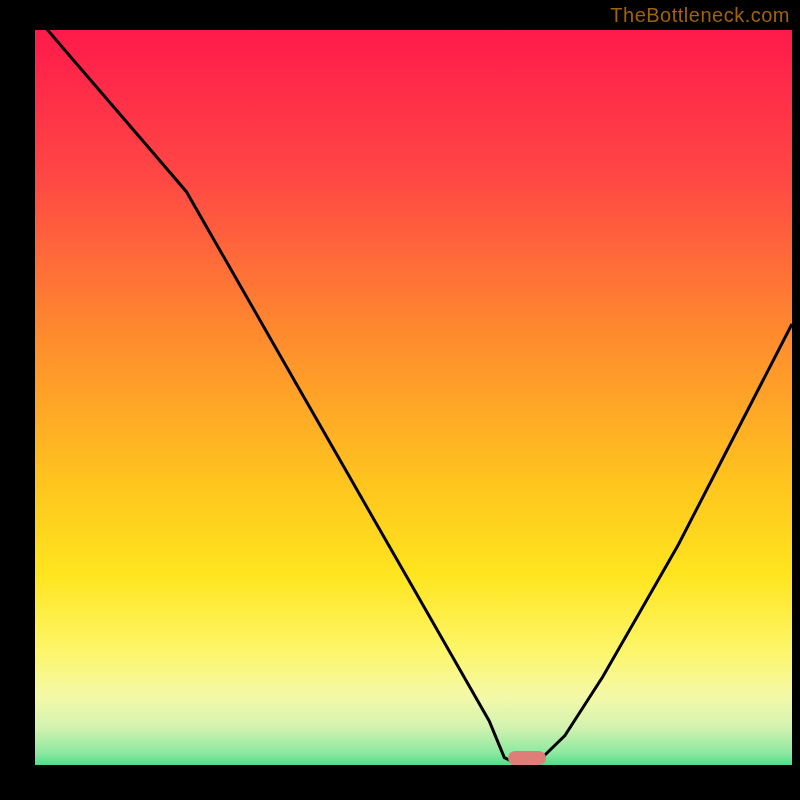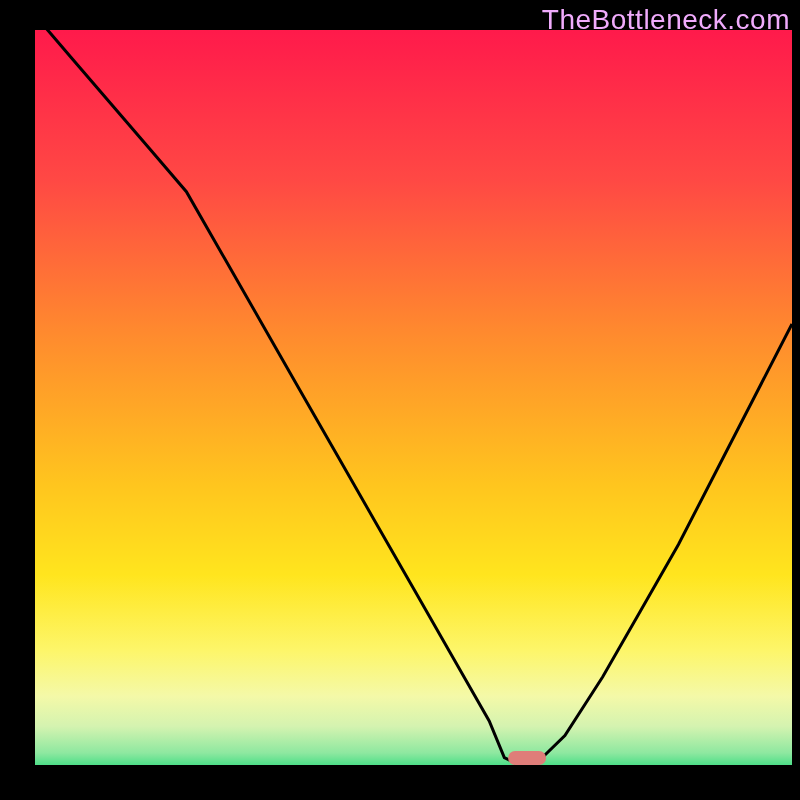--- a/index.html
+++ b/index.html
@@ -14,22 +14,22 @@
   .frame {
     position: relative;
     width: 800px;
     height: 800px;
     background: #000;
   }
   .watermark {
     position: absolute;
     top: 4px;
     right: 10px;
-    color: #f0abfc;
-    font-size: 28px;
+    color: #a16207;
+    font-size: 20px;
     font-weight: 400;
     letter-spacing: 0.5px;
     z-index: 10;
     text-align: center;
   }
   .plot-area {
     position: absolute;
     left: 35px;
     right: 8px;
     top: 30px;

